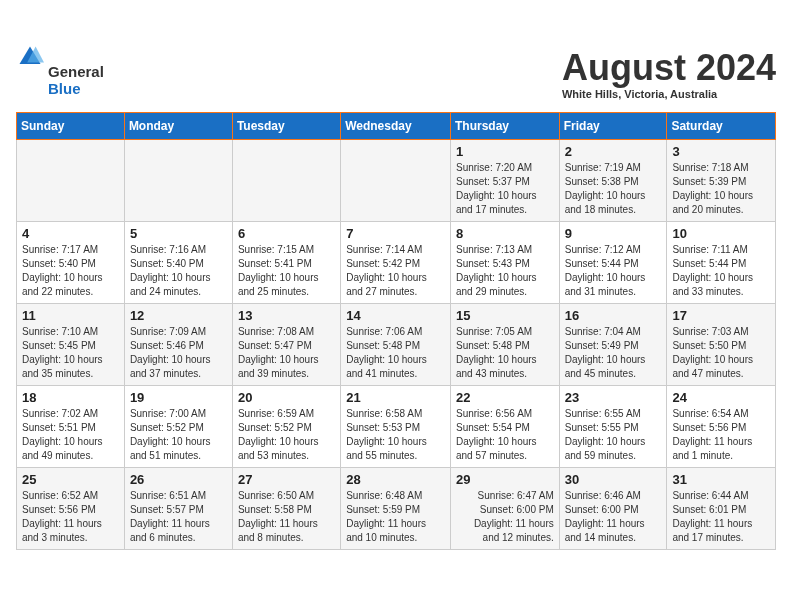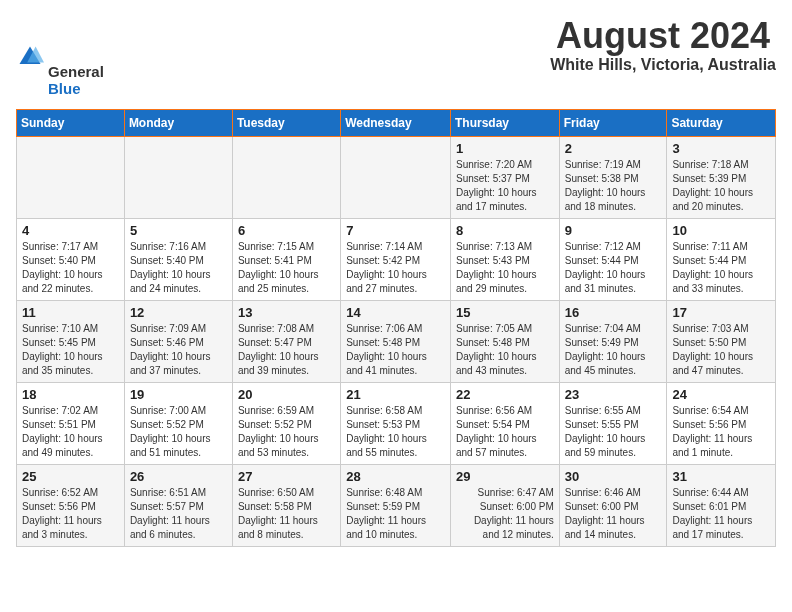--- a/index.html
+++ b/index.html
@@ -35,30 +35,31 @@
     .logo-blue {
       font-size: 15px;
       font-weight: bold;
       color: #1a6fc4;
     }
     .logo-icon {
       width: 28px;
       height: 28px;
     }
     .title-block {
-      text-align: center;
+      text-align: left;
+      margin-top: 32px;
     }
     .main-title {
       font-size: 36px;
       font-weight: bold;
       color: #333;
       line-height: 1.1;
     }
     .subtitle {
-      font-size: 16px;
+      font-size: 11px;
       color: #333;
       font-weight: bold;
     }
     table {
       width: 100%;
       border-collapse: collapse;
       font-size: 11px;
     }
     thead tr th {
       background-color: #1a6fc4;

